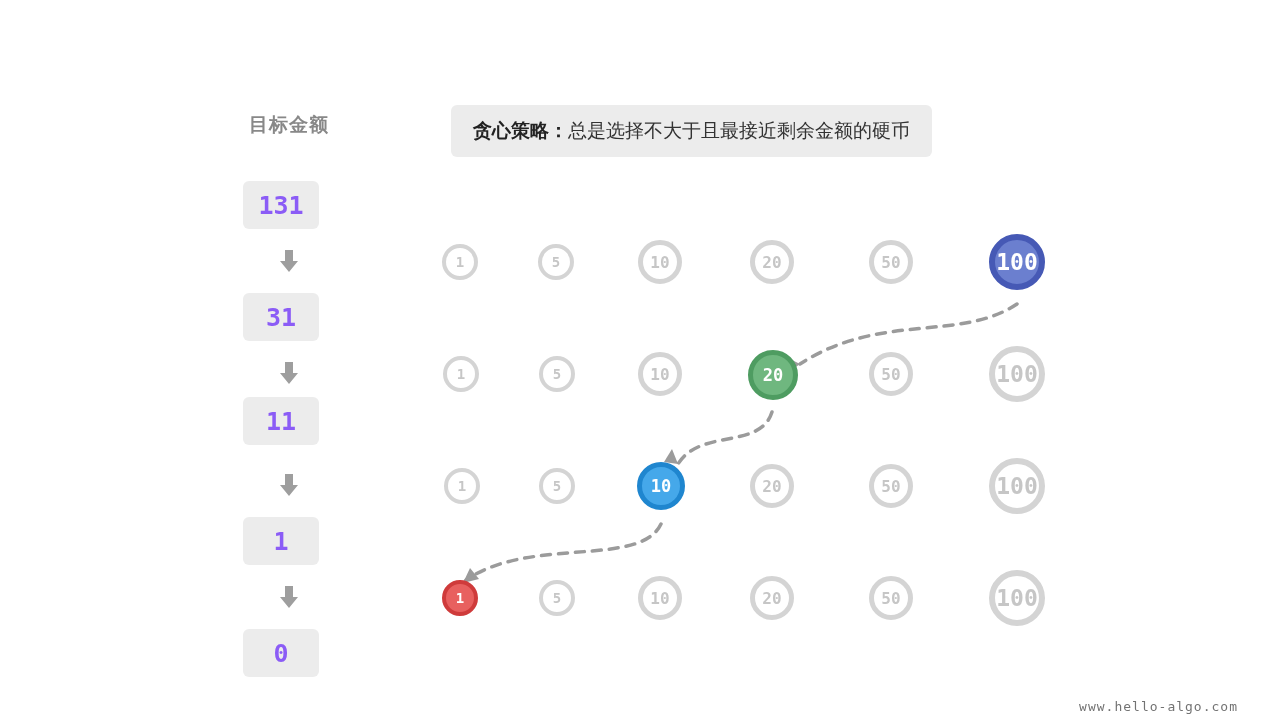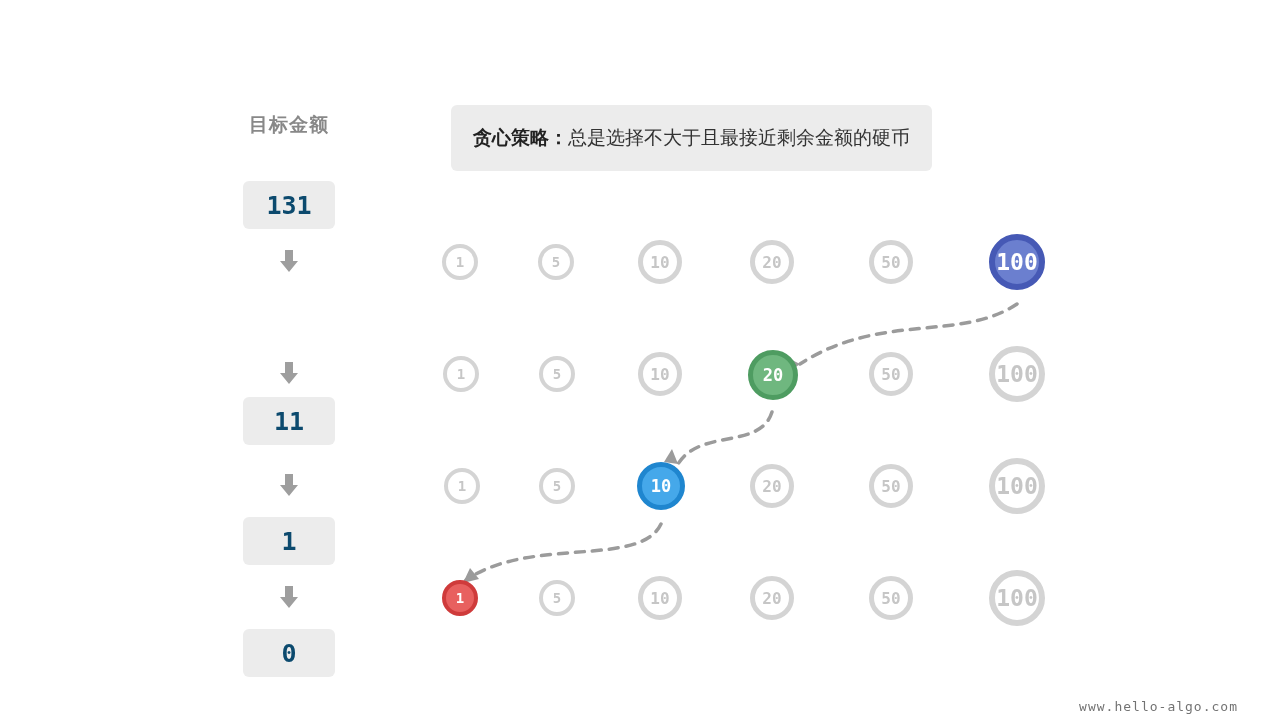--- a/index.html
+++ b/index.html
@@ -29,30 +29,30 @@
     width: 92px;
     text-align: center;
     font-size: 19px;
     font-weight: bold;
     color: #888888;
     letter-spacing: 1px;
   }
   .amount-box {
     position: absolute;
     left: 243px;
-    width: 92px;
+    width: 76px;
     height: 48px;
     background: #ececec;
     border-radius: 6px;
     display: flex;
     align-items: center;
     justify-content: center;
     font-size: 25px;
     font-weight: bold;
-    color: #0c4a6e;
+    color: #8b5cf6;
     font-family: "DejaVu Sans Mono", "Liberation Mono", monospace;
   }
   .arrow-down {
     position: absolute;
     left: 243px;
     width: 92px;
     height: 30px;
     display: flex;
     align-items: center;
     justify-content: center;
@@ -60,21 +60,21 @@
     font-size: 22px;
     line-height: 1;
   }
 
   
   .banner {
     position: absolute;
     left: 451px;
     top: 93px;
     height: 42px;
-    padding: 12px 22px;
+    padding: 5px 22px;
     background: #ececec;
     border-radius: 6px;
     display: flex;
     align-items: center;
     font-size: 19px;
     color: #333333;
     white-space: nowrap;
   }
   .banner .b-strong {
     font-weight: bold;
@@ -143,20 +143,21 @@
 
   <div class="left-col-title">目标金额</div>
 
   <div class="amount-box" style="top:169px;">131</div>
   <div class="arrow-down" style="top:234px;">
     <svg width="20" height="24" viewBox="0 0 20 24">
       <polygon points="6,1 14,1 14,12 19,12 10,23 1,12 6,12" fill="#9e9e9e"></polygon>
     </svg>
   </div>
 
+  <div class="amount-box" style="top:281px;">31</div>
   <div class="arrow-down" style="top:346px;">
     <svg width="20" height="24" viewBox="0 0 20 24">
       <polygon points="6,1 14,1 14,12 19,12 10,23 1,12 6,12" fill="#9e9e9e"></polygon>
     </svg>
   </div>
 
   <div class="amount-box" style="top:385px;">11</div>
   <div class="arrow-down" style="top:458px;">
     <svg width="20" height="24" viewBox="0 0 20 24">
       <polygon points="6,1 14,1 14,12 19,12 10,23 1,12 6,12" fill="#9e9e9e"></polygon>

